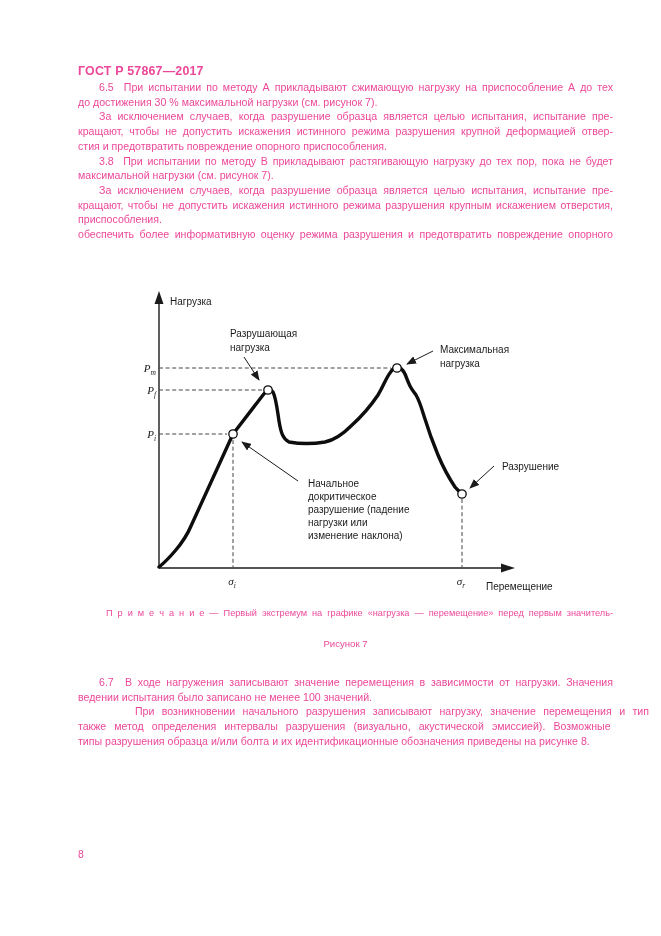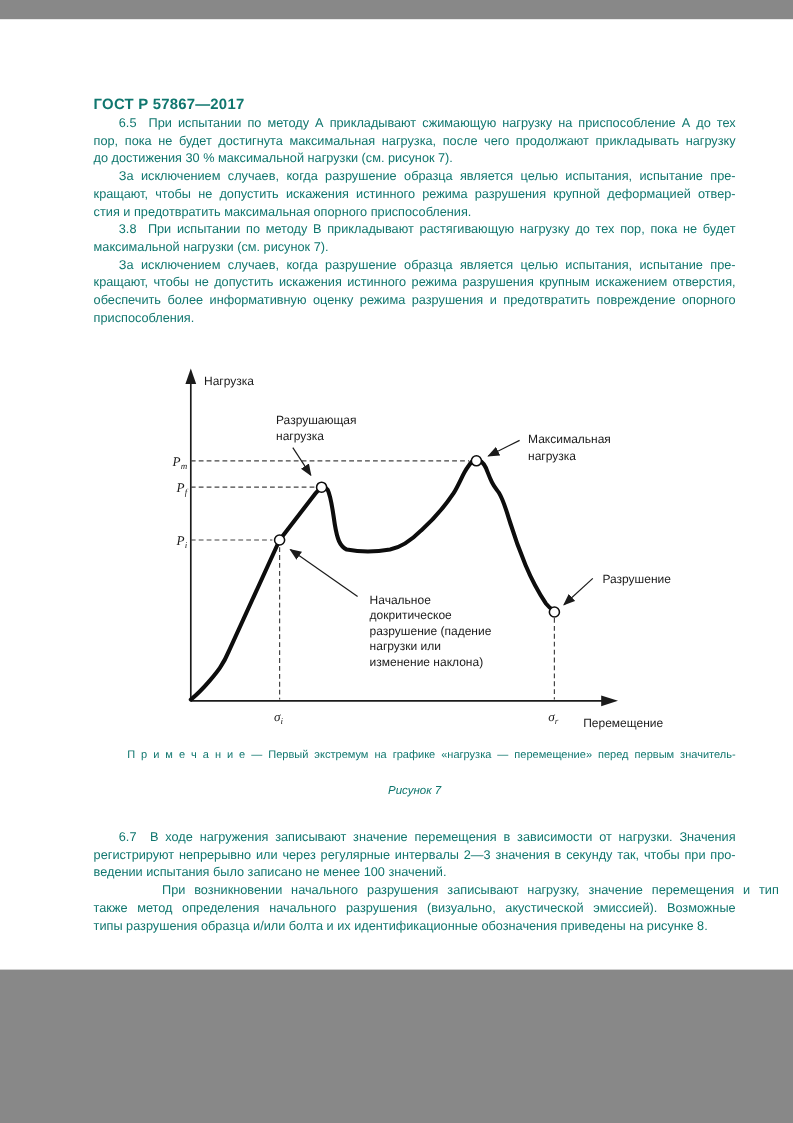--- a/index.html
+++ b/index.html
@@ -1,62 +1,61 @@
 <!DOCTYPE html>
 <html><head>
 <meta charset="utf-8">
 <style>
   html,body{margin:0;padding:0;background:#888;}
   .page{
-    position:relative;width:661px;height:792px;background:#ffffff;
-    font-family:"Liberation Sans",sans-serif;color:#0f766e;overflow:hidden;
-    margin:16px auto;
+    position:relative;width:661px;height:936px;background:#ffffff;
+    font-family:"Liberation Sans",sans-serif;color:#ec4899;overflow:hidden;
+    margin:0 auto;
   }
   .hdr{position:absolute;left:78px;top:64px;font-size:12.4px;font-weight:bold;letter-spacing:.2px;}
   .tblock{position:absolute;left:78px;width:535px;}
   .b1{top:80px;}
   .b2{top:675px;}
   .line{font-size:10.6px;line-height:14.72px;height:14.72px;white-space:pre;overflow:visible;}
   .line.ind{padding-left:21px;}
   .line span{white-space:pre;display:inline-block;}
   .note{top:606px;}
   .note .line{font-size:9.2px;line-height:15px;height:15px;}
   .note .line.ind{padding-left:28px;}
-  .caption{position:absolute;left:78px;width:535px;top:638px;text-align:center;font-size:9.6px;font-style:italic;}
+  .caption{position:absolute;left:78px;width:535px;top:638px;text-align:center;font-size:9.6px;}
   .pagenum{position:absolute;left:78px;top:848px;font-size:10.5px;}
   .fig{position:absolute;left:120px;top:290px;}
   .fig text{font-family:"Liberation Sans",sans-serif;font-size:10px;fill:#1b1b1b;}
   .fig text.math{font-family:"Liberation Serif",serif;font-style:italic;font-size:11px;}
   .fig .sub{font-size:7.5px;}
   .axis{stroke:#1b1b1b;stroke-width:1.4;fill:none;}
   .dash{stroke:#444;stroke-width:1;fill:none;stroke-dasharray:4 2.6;}
   .curve{stroke:#0d0d0d;stroke-width:3.4;fill:none;stroke-linecap:round;stroke-linejoin:round;}
   .pt{fill:#ffffff;stroke:#0d0d0d;stroke-width:1.3;}
   .ann{stroke:#1b1b1b;stroke-width:1;fill:none;}
 </style>
 </head>
 <body>
 
 <div class="page">
 
   <div class="hdr">ГОСТ Р 57867—2017</div>
 
   <div class="tblock b1">
     <div class="line j ind"><span style="word-spacing: 2.0971px;">6.5  При испытании по методу А прикладывают сжимающую нагрузку на приспособление А до тех</span></div>
-    <div class="line j"><span style="word-spacing: 2.55398px;">пор, пока не будет достигнута максимальная нагрузка, после чего продолжают прикладывать нагрузку</span></div>
     <div class="line"><span>до достижения 30 % максимальной нагрузки (см. рисунок 7).</span></div>
     <div class="line j ind"><span style="word-spacing: 3.22031px;">За исключением случаев, когда разрушение образца является целью испытания, испытание пре-</span></div>
     <div class="line j"><span style="word-spacing: 3.03437px;">кращают, чтобы не допустить искажения истинного режима разрушения крупной деформацией отвер-</span></div>
-    <div class="line"><span>стия и предотвратить максимальная опорного приспособления.</span></div>
+    <div class="line"><span>стия и предотвратить повреждение опорного приспособления.</span></div>
     <div class="line j ind"><span style="word-spacing: 1.80833px;">3.8  При испытании по методу В прикладывают растягивающую нагрузку до тех пор, пока не будет</span></div>
     <div class="line"><span>максимальной нагрузки (см. рисунок 7).</span></div>
     <div class="line j ind"><span style="word-spacing: 3.22031px;">За исключением случаев, когда разрушение образца является целью испытания, испытание пре-</span></div>
     <div class="line j"><span style="word-spacing: 1.56875px;">кращают, чтобы не допустить искажения истинного режима разрушения крупным искажением отверстия,</span></div>
+    <div class="line"><span>приспособления.</span></div>
     <div class="line j"><span style="word-spacing: 2.48958px;">обеспечить более информативную оценку режима разрушения и предотвратить повреждение опорного</span></div>
-    <div class="line"><span>приспособления.</span></div>
   </div>
 
   <svg class="fig" width="500" height="310" viewBox="0 0 500 310">
 
     <line class="axis" x1="39" y1="278" x2="39" y2="10"></line>
     <polygon points="39,1 34.5,14 43.5,14" fill="#1b1b1b"></polygon>
     <line class="axis" x1="39" y1="278" x2="384" y2="278"></line>
     <polygon points="395,278 381,273.5 381,282.5" fill="#1b1b1b"></polygon>
     <text x="50" y="15">Нагрузка</text>
     <text x="366" y="300">Перемещение</text>
@@ -105,22 +104,21 @@
   </svg>
 
   <div class="tblock note">
     <div class="line j ind"><span style="word-spacing: 2.43594px;">П р и м е ч а н и е — Первый экстремум на графике «нагрузка — перемещение» перед первым значитель-</span></div>
   </div>
 
   <div class="caption">Рисунок 7</div>
 
   <div class="tblock b2">
     <div class="line j ind"><span style="word-spacing: 2.72135px;">6.7  В ходе нагружения записывают значение перемещения в зависимости от нагрузки. Значения</span></div>
-    <div class="line j"><span style="word-spacing: 1.05889px;">регистрируют непрерывно или через регулярные интервалы 2—3 значения в секунду так, чтобы при про-</span></div>
     <div class="line"><span>ведении испытания было записано не менее 100 значений.</span></div>
     <div class="line j ind"><span style="word-spacing: 4.46181px; padding-left: 36px;">При возникновении начального разрушения записывают нагрузку, значение перемещения и тип</span></div>
-    <div class="line j"><span style="word-spacing: 5.11719px;">также метод определения начального разрушения (визуально, акустической эмиссией). Возможные</span></div>
+    <div class="line j"><span style="word-spacing: 5.11719px;">также метод определения интервалы разрушения (визуально, акустической эмиссией). Возможные</span></div>
     <div class="line"><span>типы разрушения образца и/или болта и их идентификационные обозначения приведены на рисунке 8.</span></div>
   </div>
 
   <div class="pagenum">8</div>
 
 </div>
 
 </body></html>

